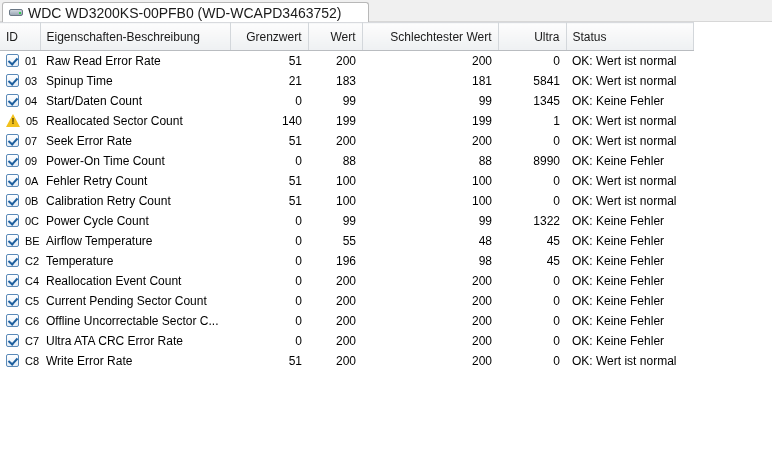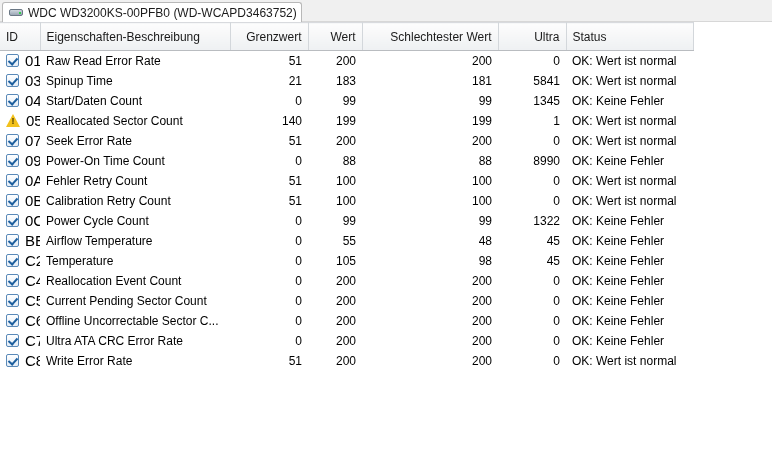--- a/index.html
+++ b/index.html
@@ -30,26 +30,26 @@
     position: relative;
     padding-left: 2px;
     box-sizing: border-box;
   }
   .tab {
     display: inline-flex;
     align-items: center;
     gap: 5px;
     height: 20px;
     margin-top: 2px;
-    padding: 0 4px 0 6px;
+    padding: 0 26px 0 6px;
     background: #ffffff;
     border: 1px solid #b8b8b8;
     border-bottom: none;
     border-radius: 3px 3px 0 0;
-    font-size: 12px;
+    font-size: 14px;
     color: #1b1b1b;
     box-sizing: border-box;
     white-space: nowrap;
   }
   .drive-icon {
     width: 14px;
     height: 11px;
     position: relative;
     display: inline-block;
   }
@@ -155,21 +155,21 @@
     content: "!";
     position: absolute;
     left: 0; top: 1px;
     width: 14px;
     text-align: center;
     font-size: 9px;
     font-weight: bold;
     line-height: 12px;
     color: #4a3a00;
   }
-  .idtext { font-size: 15px; }
+  .idtext { font-size: 11px; }
 
   
   .filler {
     position: absolute;
     top: 22px;
     left: 693px;
     right: 0;
     height: 20px;
     background: linear-gradient(#fdfdfd, #eef0f2);
     border-top: 1px solid #d8dade;
@@ -359,21 +359,21 @@
           </tr>
           <tr>
             <td class="c-id">
               <div class="idcell">
                 <span class="cb"></span>
                 <span class="idtext">C2</span>
               </div>
             </td>
             <td>Temperature</td>
             <td class="num">0</td>
-            <td class="num">105</td>
+            <td class="num">196</td>
             <td class="num">98</td>
             <td class="num">45</td>
             <td>OK: Keine Fehler</td>
           </tr>
           <tr>
             <td class="c-id">
               <div class="idcell">
                 <span class="cb"></span>
                 <span class="idtext">C4</span>
               </div>

